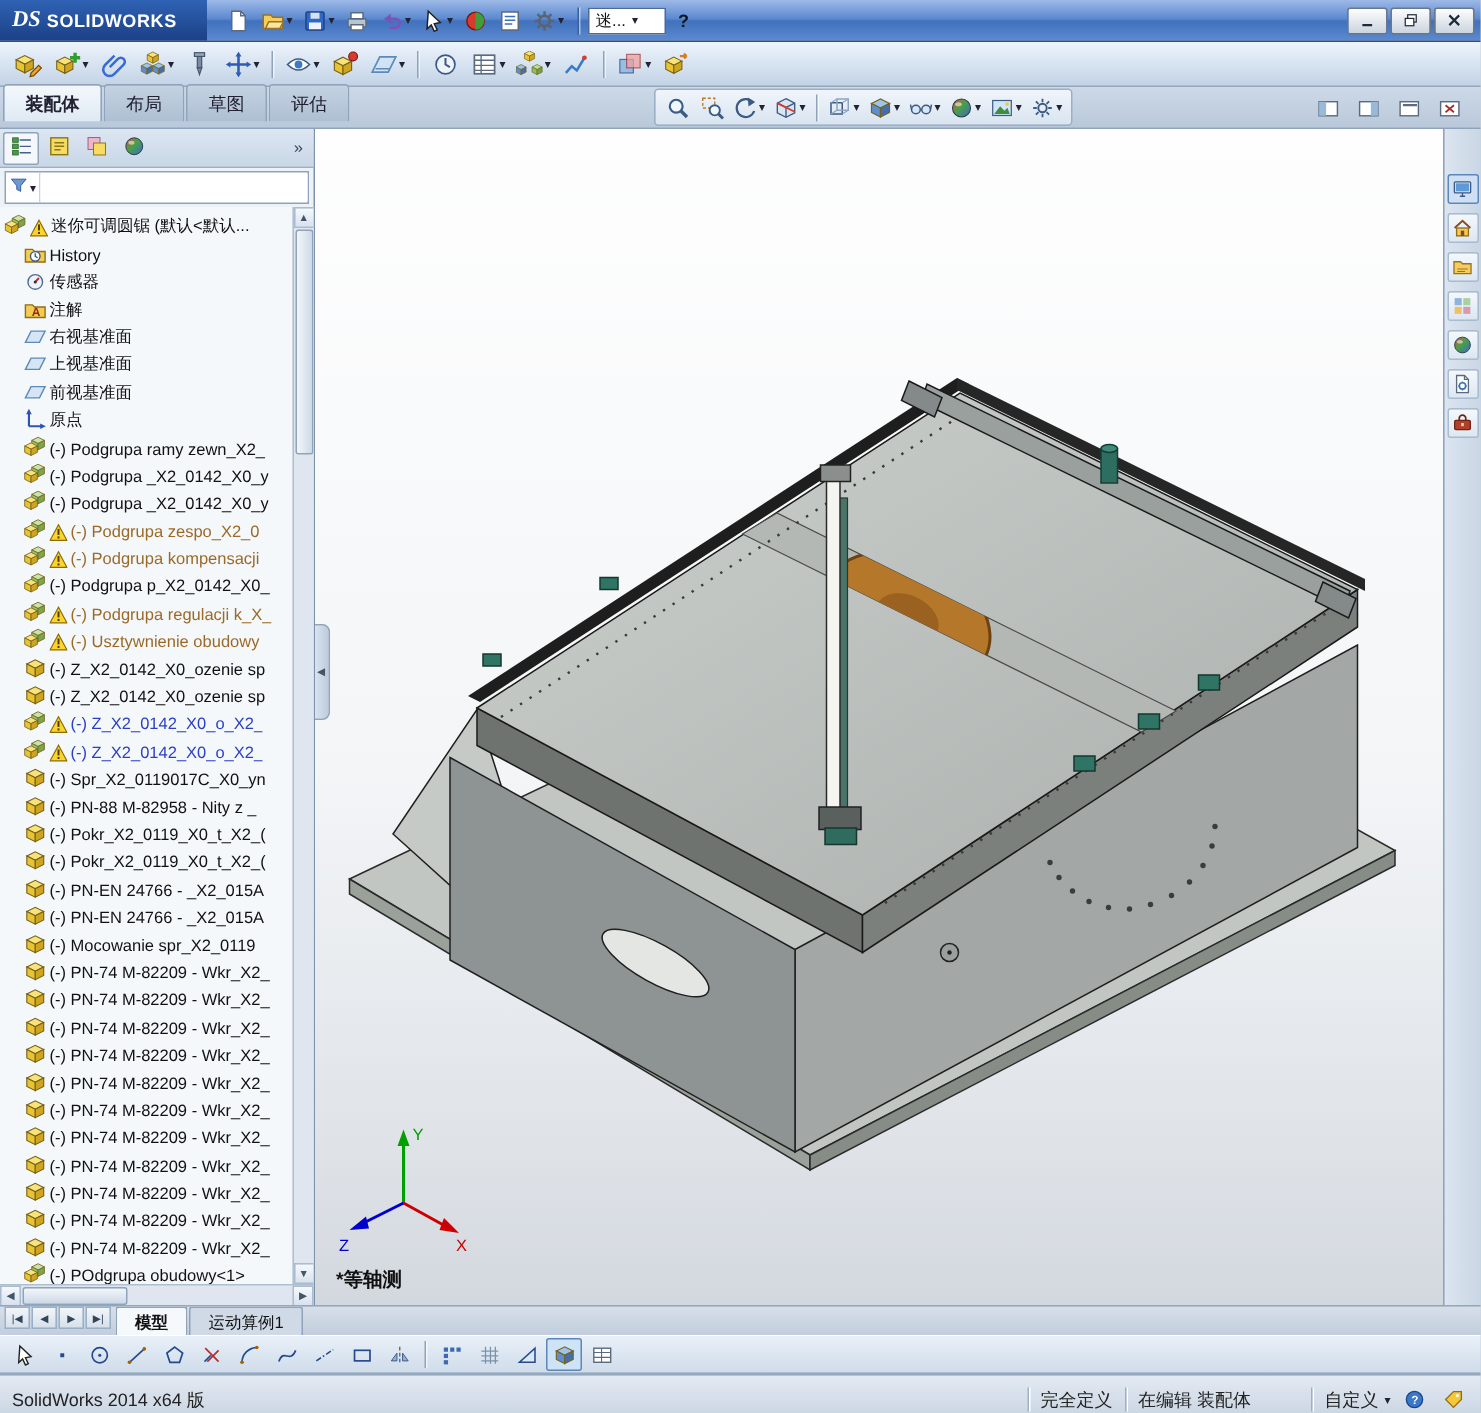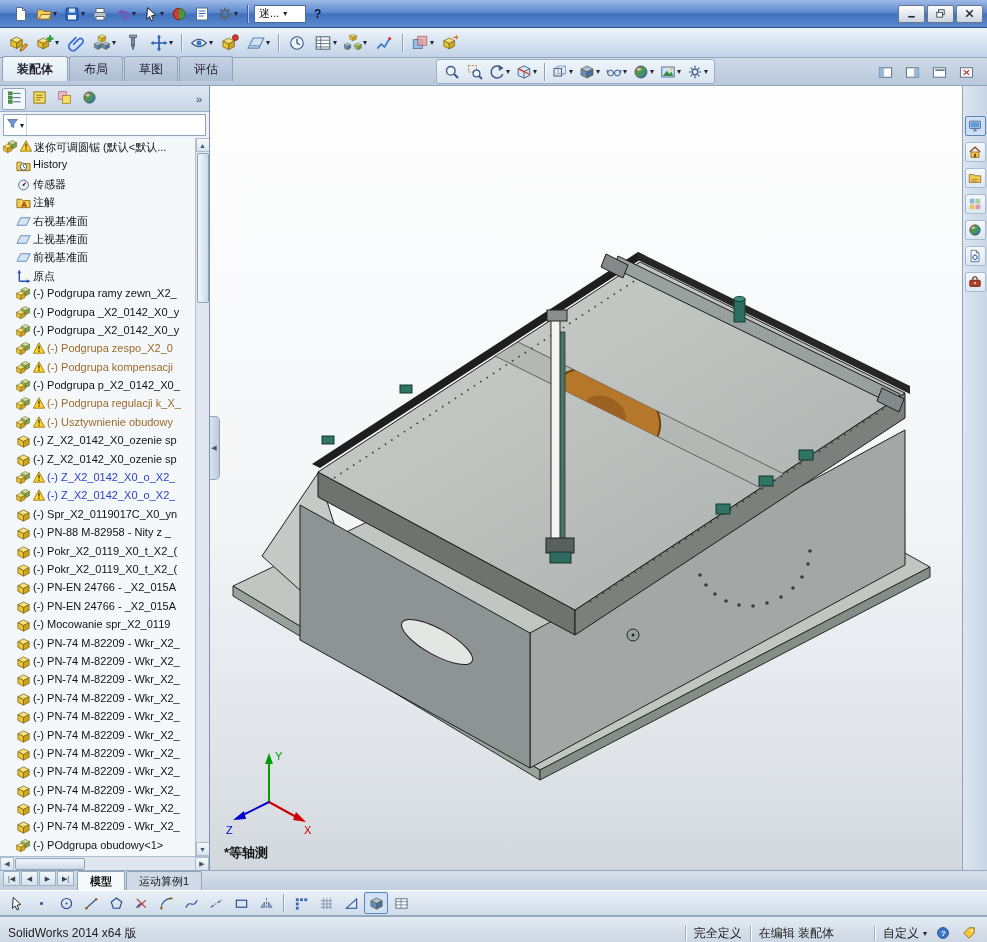--- a/index.html
+++ b/index.html
@@ -60,21 +60,21 @@
 .ptab{width:24px;height:22px;display:inline-flex;align-items:center;justify-content:center;border:1px solid transparent;border-radius:2px}
 .ptab.active{background:#f4f8fc;border-color:#8fa3ba}
 .ptab svg{width:15px;height:15px}
 .chev{margin-left:auto;font-size:11px;color:#345;padding-right:5px}
 .filterrow{height:22px;display:flex;align-items:center;border:1px solid #8fa3ba;background:#fff;margin:2px 3px;flex:none}
 .filterbtn{display:flex;align-items:center;padding:0 2px;border-right:1px solid #c6d2e0;height:100%}
 .filterbtn svg{width:13px;height:13px}
 .filterinput{flex:1;border:none;outline:none;height:18px;font-size:11px;min-width:0}
 .treewrap{flex:1;display:flex;overflow:hidden;background:#f4f8fb}
 .tree{flex:1;padding:2px 0 0 2px;overflow:hidden}
-.trow{display:flex;align-items:flex-start;height:18.4px;white-space:nowrap;font-size:11px;padding-left:14px;overflow:hidden}
+.trow{display:flex;align-items:flex-end;height:18.4px;white-space:nowrap;font-size:11px;padding-left:14px;overflow:hidden}
 .trow.root{padding-left:1px}
 .ticon{width:15px;height:15px;margin-right:2px;flex:none;display:inline-flex}
 .ticon svg{width:15px;height:15px}
 .twarn{width:12px;height:12px;margin-right:2px;flex:none;display:inline-flex}
 .twarn svg{width:12px;height:12px}
 .tlabel{overflow:hidden}
 .tone-suppressed .tlabel{color:#9c6a28}
 .tone-reference .tlabel{color:#2b3fc4}
 .vscroll{width:14px;background:#dfe6ef;border-left:1px solid #b0bfd0;display:flex;flex-direction:column;align-items:center;flex:none}
 .varrow{width:14px;height:14px;font-size:7px;display:inline-flex;align-items:center;justify-content:center;color:#456;
@@ -123,20 +123,24 @@
 .sb-item{display:inline-flex;align-items:center;gap:3px;white-space:nowrap}
 .statusbar .tbtn{height:20px;min-width:20px;margin-left:6px}
 .statusbar .ic svg{width:14px;height:14px}
 </style>
 </head>
 <body>
 
 <div class="app">
 
   <div class="titlebar">
+    <div class="brand">
+      <span class="ds">DS</span>
+      <span class="bname">SOLIDWORKS</span>
+    </div>
     <div class="qtools">
         <span class="tbtn">
           <span class="ic">
             <svg viewBox="0 0 16 16">
               <path d="M3.5 1.5h6l3 3v10h-9z" fill="#fff" stroke="#5a6b80"></path>
               <path d="M9.5 1.5v3h3" fill="none" stroke="#5a6b80"></path>
             </svg>
           </span>
         </span>
         <span class="tbtn">

